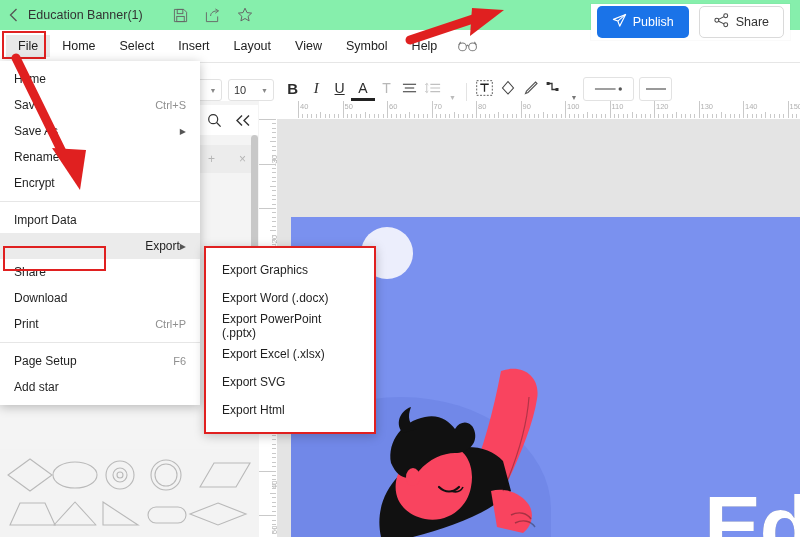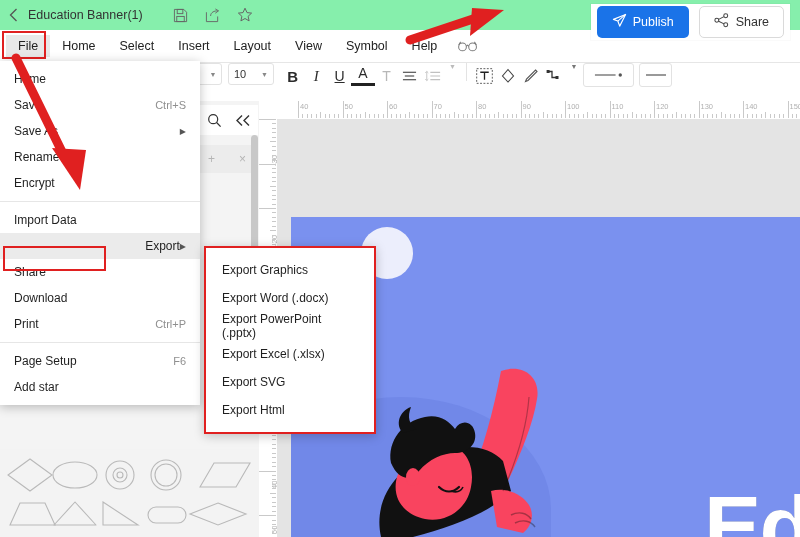--- a/index.html
+++ b/index.html
@@ -29,21 +29,21 @@
   
   .hl-file{position:absolute;left:2px;top:31px;width:44px;height:28px;border:2.5px solid #e02020;box-sizing:border-box;z-index:60;pointer-events:none;}
 
   
   .pub-wrap{position:absolute;right:10px;top:4px;height:36px;background:#fff;display:flex;align-items:center;gap:10px;padding:0 6px;z-index:50;
             box-shadow:0 0 0 1px rgba(0,0,0,0.02);}
   .btn-publish{display:flex;align-items:center;gap:6px;background:#1a73e8;color:#fff;border-radius:5px;padding:7px 15px;font-size:12.5px;cursor:pointer;}
   .btn-share{display:flex;align-items:center;gap:7px;background:#fff;color:#333;border:1px solid #dadada;border-radius:5px;padding:6px 14px;font-size:12.5px;cursor:pointer;}
 
   
-  .toolbar{position:absolute;left:0;top:63px;width:672px;height:38px;background:#fff;border-bottom:1px solid #e6e6e6;display:flex;align-items:flex-start;}
+  .toolbar{position:absolute;left:0;top:63px;width:672px;height:38px;background:#fff;border-bottom:1px solid #e6e6e6;display:flex;align-items:flex-end;}
   .tb-combo{height:22px;min-width:46px;border:1px solid #e2e2e2;border-radius:3px;display:flex;align-items:center;justify-content:space-between;padding:0 5px;font-size:11px;color:#333;background:#fff;box-sizing:border-box;}
   .tb-caret{font-size:7px;color:#888;margin-left:4px;}
   .tb-btn{width:26px;height:26px;display:flex;align-items:center;justify-content:center;font-size:14px;color:#2b2b2b;}
   .tb-sep{width:1px;height:18px;background:#e3e3e3;margin:0 6px;}
   .tb-line{width:54px;height:22px;border:1px solid #e2e2e2;border-radius:3px;display:flex;align-items:center;justify-content:center;gap:4px;}
 
   
   .leftpanel{position:absolute;left:0;top:101px;width:259px;height:436px;background:#f4f4f4;border-right:1px solid #dedede;}
   .lp-tools{position:absolute;left:200px;top:4px;width:58px;height:30px;background:#fff;display:flex;align-items:center;justify-content:space-around;}
   .lp-ico{color:#333;font-size:13px;display:flex;align-items:center;justify-content:center;}

